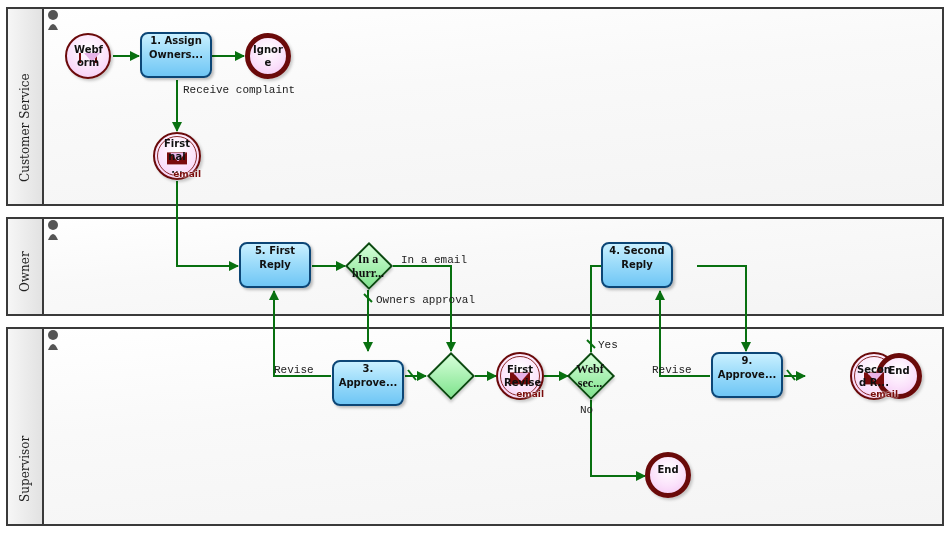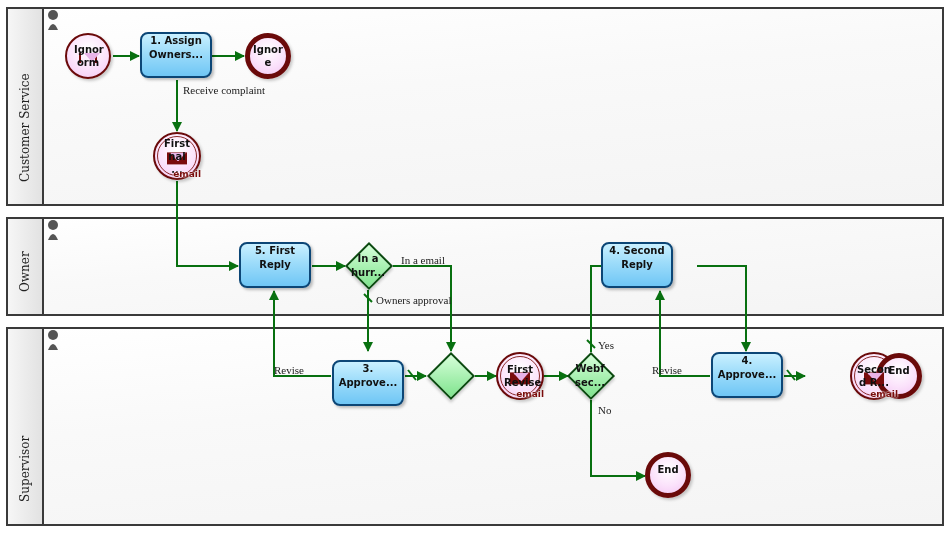--- a/index.html
+++ b/index.html
@@ -13,22 +13,22 @@
   .evt{position:absolute;border-radius:50%;box-sizing:border-box;background:radial-gradient(circle at 50% 35%,#ffffff 0%,#fbe2fb 55%,#f3c6f3 100%);display:flex;align-items:center;justify-content:center;text-align:center;font-weight:bold;font-size:10px;line-height:13px;color:#111;box-shadow:2px 2px 3px rgba(0,0,0,.2);}
   .evt.start{width:46px;height:46px;border:2px solid #6a0a0a;}
   .evt.end{width:46px;height:46px;border:5px solid #6a0a0a;}
   .evt.inter{width:48px;height:48px;border:2px solid #6a0a0a;}
   .evt.inter::before{content:"";position:absolute;inset:2px;border:1px solid #8a2a2a;border-radius:50%;}
   .evt .txt{position:relative;z-index:2;}
   .mail{position:absolute;left:50%;top:50%;width:20px;height:12px;transform:translate(-50%,-30%);background:#7a0c0c;z-index:1;}
   .mail::after{content:"";position:absolute;left:3px;top:0;width:14px;height:7px;border-left:2px solid #e8b4e8;border-bottom:2px solid #e8b4e8;transform:skewY(0) ;border-radius:0 0 0 2px;clip-path:polygon(0 0,100% 0,50% 100%);background:#e8b4e8;}
   .tag{position:absolute;right:-2px;bottom:-3px;font-size:9px;font-weight:bold;color:#7a0c0c;text-shadow:0 0 2px #fff,0 0 2px #fff;z-index:3;}
   .gw{position:absolute;width:34px;height:34px;transform:rotate(45deg);border:2px solid #0b4a10;box-sizing:border-box;background:linear-gradient(135deg,#d6ffd9,#7fe38d);box-shadow:2px 2px 3px rgba(0,0,0,.2);}
-  .gw-label{position:absolute;width:48px;text-align:center;font-weight:bold;font-size:10px;line-height:14px;color:#111;}
-  .flabel{position:absolute;font-family:Liberation Serif, serif;font-size:11px;color:#222;white-space:nowrap;}
+  .gw-label{position:absolute;width:48px;text-align:center;font-weight:bold;font-size:12px;line-height:14px;color:#111;font-family:Liberation Serif, serif;}
+  .flabel{position:absolute;font-family:Liberation Mono, monospace;font-size:11px;color:#222;white-space:nowrap;}
 </style>
 </head>
 <body>
 
 <div class="lane" style="top:7px;height:199px;">
   <div class="lane-label">
       <span>Customer Service</span>
     </div>
   <svg class="actor" viewBox="0 0 14 20">
       <circle cx="7" cy="5" r="5" fill="#555"></circle>
@@ -85,26 +85,26 @@
     <line x1="408" y1="370" x2="416" y2="380"></line>
     <line x1="787" y1="370" x2="795" y2="380"></line>
   </g>
 </svg>
 
 <div class="flabel" style="left:183px;top:84px;">Receive complaint</div>
 <div class="flabel" style="left:401px;top:254px;">In a email</div>
 <div class="flabel" style="left:376px;top:294px;">Owners approval</div>
 <div class="flabel" style="left:274px;top:364px;">Revise</div>
 <div class="flabel" style="left:598px;top:339px;">Yes</div>
-<div class="flabel" style="left:598px;top:404px;">No</div>
+<div class="flabel" style="left:580px;top:404px;">No</div>
 <div class="flabel" style="left:652px;top:364px;">Revise</div>
 
 <div class="evt start" style="left:65px;top:33px;">
   <div class="mail" style="background:none;border-left:2px solid #7a0c0c;border-right:2px solid #7a0c0c;width:14px;height:10px;"></div>
-  <span class="txt" style="width:28px;">Ignor orm</span>
+  <span class="txt" style="width:28px;">Webf orm</span>
 </div>
 <div class="task" style="left:140px;top:32px;">
   <span style="width:62px;">1. Assign Owners...</span>
 </div>
 <div class="evt end" style="left:245px;top:33px;">
   <span class="txt" style="width:30px;">Ignor e</span>
 </div>
 <div class="evt inter" style="left:153px;top:132px;">
   <div class="mail"></div>
   <span class="txt" style="width:32px;">First nal ...</span>
@@ -125,21 +125,21 @@
 </div>
 <div class="gw" style="left:434px;top:359px;"></div>
 <div class="evt inter" style="left:496px;top:352px;">
   <div class="mail"></div>
   <span class="txt" style="width:32px;">First Revise</span>
   <span class="tag">email</span>
 </div>
 <div class="gw" style="left:574px;top:359px;"></div>
 <div class="gw-label" style="left:566px;top:362px;width:48px;">Webf sec...</div>
 <div class="task" style="left:711px;top:352px;">
-  <span style="width:66px;">4. Approve...</span>
+  <span style="width:66px;">9. Approve...</span>
 </div>
 <div class="evt inter" style="left:806px;top:352px;margin-left:44px;">
   <div class="mail"></div>
   <span class="txt" style="width:34px;">Secon d R...</span>
   <span class="tag">email</span>
 </div>
 <div class="evt end" style="left:876px;top:353px;align-items:flex-start;padding-top:6px;">
   <span class="txt">End</span>
 </div>
 <div class="evt end" style="left:645px;top:452px;align-items:flex-start;padding-top:6px;">

